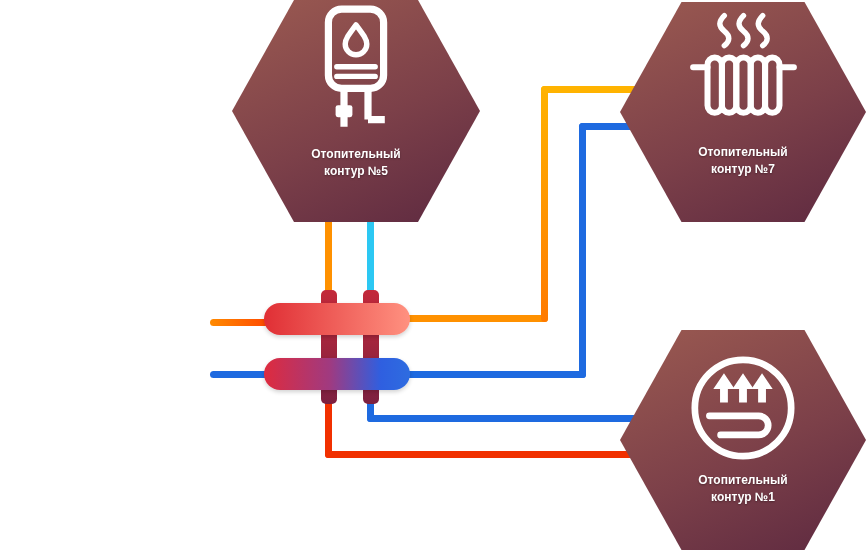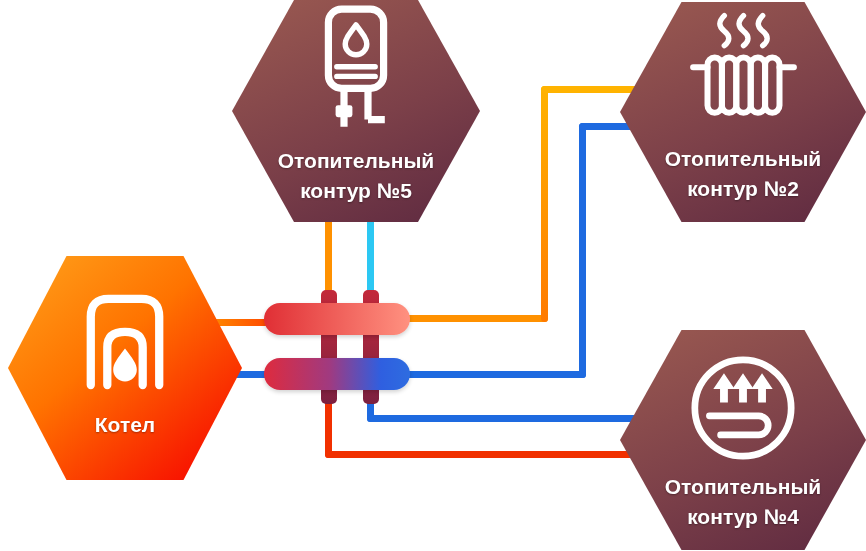--- a/index.html
+++ b/index.html
@@ -9,21 +9,21 @@
   
   .hex {
     position:absolute; z-index:3;
     clip-path:polygon(25% 0, 75% 0, 100% 50%, 75% 100%, 25% 100%, 0 50%);
     display:flex; flex-direction:column; align-items:center;
   }
   .hex-dark  { background:linear-gradient(155deg, var(--hex-top,#9b5a51) 0%, #7c4049 55%, var(--hex-bottom,#5d2940) 100%); }
   .hex-boiler{ background:linear-gradient(140deg, var(--boiler-orange,#ffa21c) 0%, #ff7300 42%, var(--boiler-red,#f81500) 88%); }
   .hex .icon svg { display:block; }
   .hex-label {
-    color:#fff; font-weight:bold; font-size:21px; line-height:1.45;
+    color:#fff; font-weight:bold; font-size:12px; line-height:1.45;
     text-align:center; text-shadow:0 1px 2px rgba(0,0,0,.35); white-space:nowrap;
   }
 
   
   .pipe { position:absolute; z-index:1; border-radius:4px; }
   .p-supply  { background:var(--supply-orange,#ff9100); }
   .p-supply-red { background:var(--supply-red,#f13000); }
   .p-return  { background:var(--return-blue,#1e6ae0); }
   .p-return-cyan { background:var(--return-cyan,#2cc8f3); }
 
@@ -58,30 +58,20 @@
   <div class="pipe p-supply-red" style="left:325px; top:451px; width:380px; height:7px;"></div>
 
   <div class="pipe p-return" style="left:367px; top:392px; width:7px; height:30px;"></div>
   <div class="pipe p-return" style="left:367px; top:415px; width:316px; height:7px;"></div>
 
   <div class="manifold-part m-stub" style="left:321px; top:290px;"></div>
   <div class="manifold-part m-stub" style="left:363px; top:290px;"></div>
   <div class="manifold-part m-bar m-bar-top" style="left:264px; top:303px;"></div>
   <div class="manifold-part m-bar m-bar-bottom" style="left:264px; top:358px;"></div>
 
-  <div class="hex hex-boiler" style="left:8px; top:256px; width:234px; height:224px;">
-    <span class="icon" style="margin-top:24px;">
-      <svg width="118" height="118" viewBox="0 0 100 100">
-        <path d="M21 89 V31 q0 -15 15 -15 h28 q15 0 15 15 v58" fill="none" stroke="#fff" stroke-width="7" stroke-linecap="round"></path>
-        <path d="M35 89 V57 q0 -13 15 -13 q15 0 15 13 v32" fill="none" stroke="#fff" stroke-width="7" stroke-linecap="round"></path>
-        <path d="M50 58 c6.5 8.5 10 13 10 18 a10 10 0 0 1 -20 0 c0 -5 3.5 -9.5 10 -18 Z" fill="#fff"></path>
-      </svg>
-    </span>
-    <div class="hex-label" style="margin-top:12px;">Котел</div>
-  </div>
 
   <div class="hex hex-dark" style="left:232px; top:0px; width:248px; height:222px;">
     <span class="icon" style="margin-top:4px;">
       <svg width="120" height="140" viewBox="0 0 100 116">
         <rect x="27" y="4" width="46" height="66" rx="11" fill="none" stroke="#fff" stroke-width="6"></rect>
         <path d="M50 17 c6 8 9 12 9 16 a9 9 0 0 1 -18 0 c0 -4 3 -8 9 -16 Z" fill="none" stroke="#fff" stroke-width="4.5" stroke-linejoin="round"></path>
         <path d="M34 52 h32 M34 60 h32" stroke="#fff" stroke-width="4.5" stroke-linecap="round"></path>
         <path d="M40 70 v32 M60 70 v26" stroke="#fff" stroke-width="6"></path>
         <path d="M60 96 h14" stroke="#fff" stroke-width="6"></path>
         <rect x="33" y="84" width="14" height="10" rx="2" fill="#fff"></rect>
@@ -101,32 +91,32 @@
           <rect x="22" y="38" width="12" height="46" rx="6" stroke-width="5"></rect>
           <rect x="34" y="38" width="12" height="46" rx="6" stroke-width="5"></rect>
           <rect x="46" y="38" width="12" height="46" rx="6" stroke-width="5"></rect>
           <rect x="58" y="38" width="12" height="46" rx="6" stroke-width="5"></rect>
           <rect x="70" y="38" width="12" height="46" rx="6" stroke-width="5"></rect>
           <path d="M10 46 h12 M82 46 h12" stroke-width="5"></path>
         </g>
       </svg>
     </span>
     <div class="hex-label" style="margin-top:12px;">Отопительный</div>
-    <div class="hex-label">контур №2</div>
+    <div class="hex-label">контур №7</div>
   </div>
 
   <div class="hex hex-dark" style="left:620px; top:330px; width:246px; height:220px;">
     <span class="icon" style="margin-top:22px;">
       <svg width="112" height="112" viewBox="0 0 100 100">
         <circle cx="50" cy="50" r="43" fill="none" stroke="#fff" stroke-width="6"></circle>
         <g fill="#fff">
           <path d="M29.5 45 V33 H23.5 L33 19 L42.5 33 H36.5 V45 Z"></path>
           <path d="M46.5 45 V33 H40.5 L50 19 L59.5 33 H53.5 V45 Z"></path>
           <path d="M63.5 45 V33 H57.5 L67 19 L76.5 33 H70.5 V45 Z"></path>
         </g>
         <path d="M20 57 h44 a8.5 8.5 0 0 1 0 17 h-34" fill="none" stroke="#fff" stroke-width="6" stroke-linecap="round"></path>
       </svg>
     </span>
     <div class="hex-label" style="margin-top:8px;">Отопительный</div>
-    <div class="hex-label">контур №4</div>
+    <div class="hex-label">контур №1</div>
   </div>
 
 </div>
 
 </body></html>

